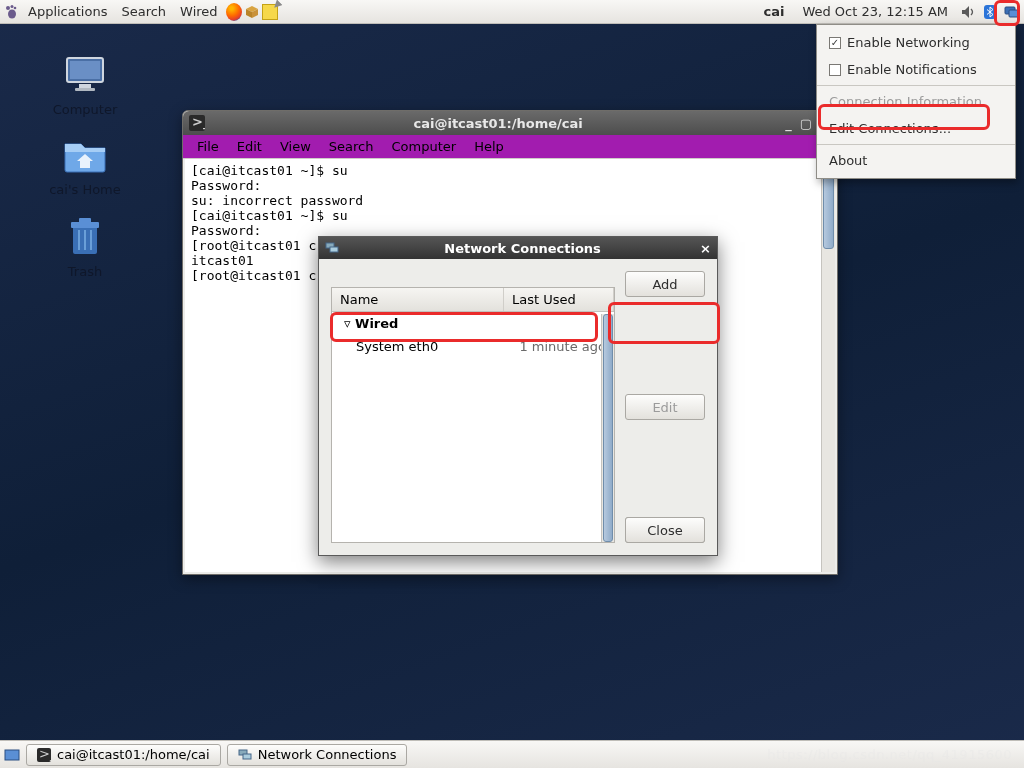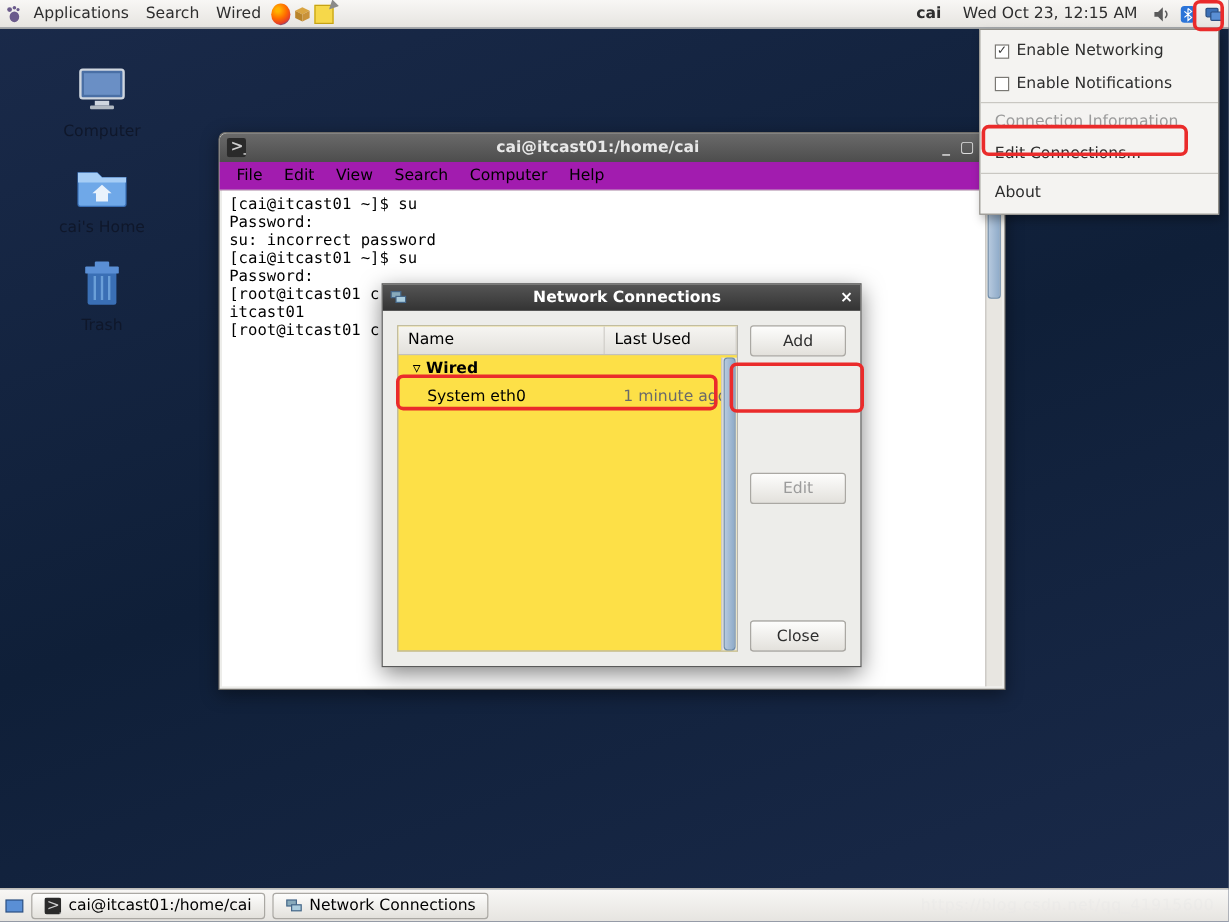--- a/index.html
+++ b/index.html
@@ -48,21 +48,21 @@
 .term-scroll { position:absolute; right:2px; top:48px; bottom:2px; width:14px; background:#e8e6e1; border-left:1px solid #c6c4bf; }
 .term-thumb { position:absolute; left:1px; right:1px; top:0; height:90px; background:linear-gradient(90deg,#b6c9de,#8fabc9); border:1px solid #6f8dab; border-radius:3px; }
 
 
 .nc-win { position:absolute; left:318px; top:236px; width:400px; height:320px; background:#ededea; border:1px solid #5a5a5a; box-shadow:0 6px 18px rgba(0,0,0,.5); z-index:50; }
 .nc-title { height:22px; background:linear-gradient(#555,#333); color:#fff; display:flex; align-items:center; padding:0 6px; font-weight:bold; }
 .nc-title .ico { width:14px; height:14px; margin-right:6px; }
 .nc-title-text { flex:1; text-align:center; }
 .nc-close { cursor:pointer; }
 .nc-body { position:absolute; top:22px; left:0; right:0; bottom:0; padding:12px; display:flex; gap:10px; }
-.nc-list { flex:1; background:#fde047; border:1px solid #b5b3ae; position:relative; }
+.nc-list { flex:1; background:#ffffff; border:1px solid #b5b3ae; position:relative;margin-top:16px; }
 .nc-list-header { display:flex; background:linear-gradient(#f6f5f2,#e3e1dc); border-bottom:1px solid #c3c1bc; }
 .nc-list-header div { padding:4px 8px; border-right:1px solid #d0cec9; }
 .col-name { flex:1; }
 .col-used { width:110px; }
 .nc-group { padding:4px 12px; font-weight:bold; }
 .nc-group::before { content:"▿ "; }
 .nc-row { display:flex; padding:4px 8px 4px 24px; }
 .nc-row .r-name { flex:1; }
 .nc-row .r-used { width:102px; color:#6a6a6a; text-align:right; }
 .nc-btns { width:80px; display:flex; flex-direction:column; gap:6px;justify-content:space-between; }

